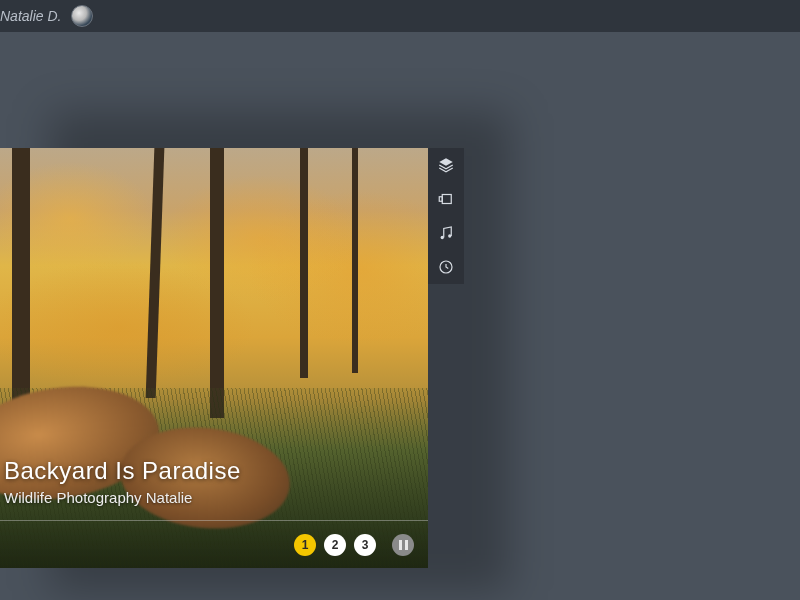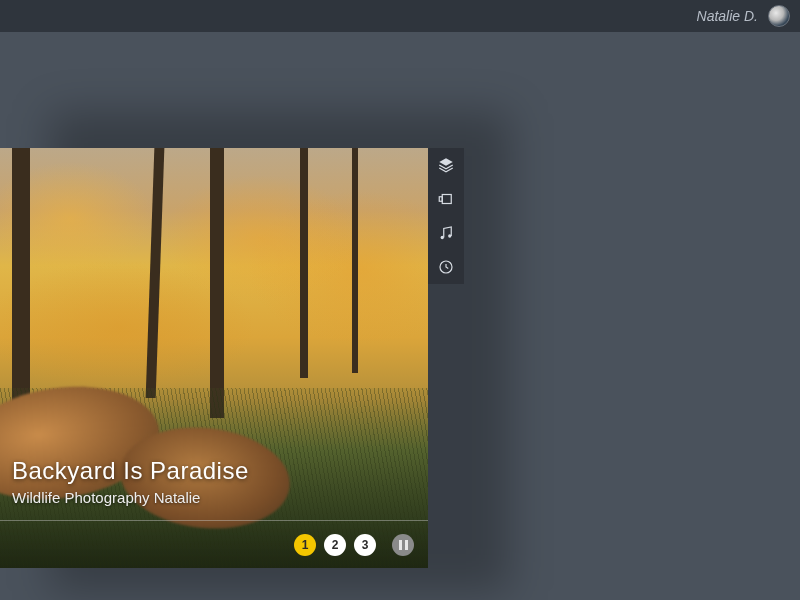--- a/index.html
+++ b/index.html
@@ -6,23 +6,22 @@
   html, body { width: 800px; height: 600px; overflow: hidden; }
   body {
     background: #4a525c;
     font-family: -apple-system, BlinkMacSystemFont, "Segoe UI", Arial, sans-serif;
     position: relative;
   }
   .topbar {
     height: 32px;
     background: #2f353d;
     display: flex;
-    justify-content: flex-end;
     align-items: center;
-    padding-right: 10px;
+    padding-right: 4px;
     gap: 10px;
   }
   .username {
     color: #b7bec8;
     font-style: italic;
     font-size: 14px;
   }
   .avatar {
     width: 22px; height: 22px;
     border-radius: 50%;
@@ -91,21 +90,21 @@
     background: radial-gradient(ellipse at 40% 40%, #c88b4a, #8a5a2e 60%, #5a3e22 100%);
     transform: rotate(-8deg);
   }
   .fox2 { left:120px; bottom:40px; width:170px; height:100px;
     background: radial-gradient(ellipse at 45% 40%, #b07a40, #7a4e28 60%, #4c341e 100%);
     transform: rotate(6deg);
   }
 
   .slide-text {
     position:absolute;
-    left: 12px; bottom: 62px;
+    left: 4px; bottom: 62px;
     padding: 0 0 0 0;
     color: #fff;
   }
   .slide-title {
     font-size: 24px;
     font-weight: 400;
     letter-spacing: .5px;
     text-shadow: 0 1px 4px rgba(0,0,0,.6);
   }
   .slide-sub {

